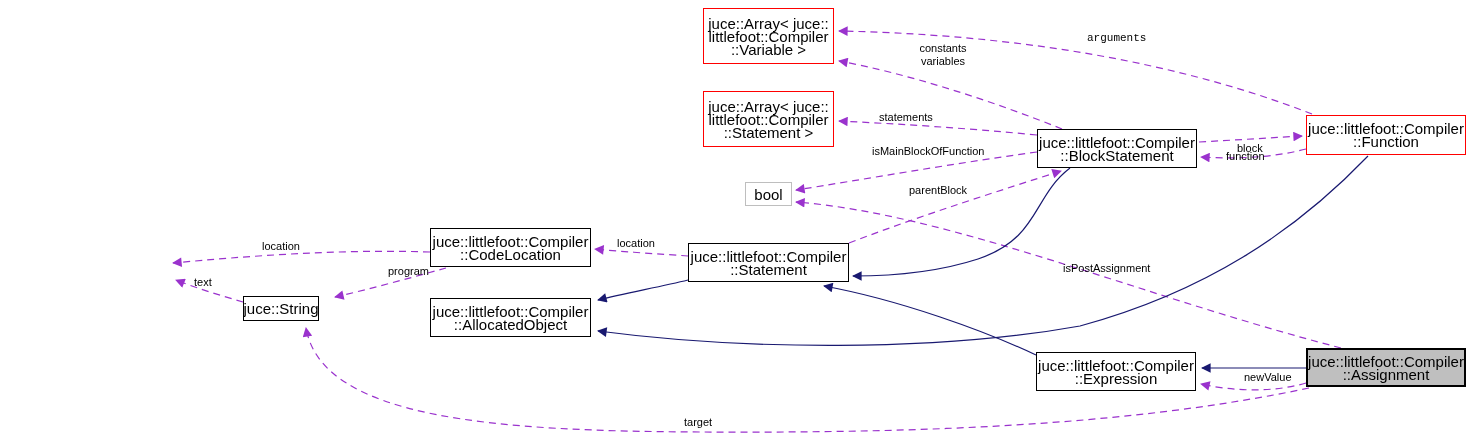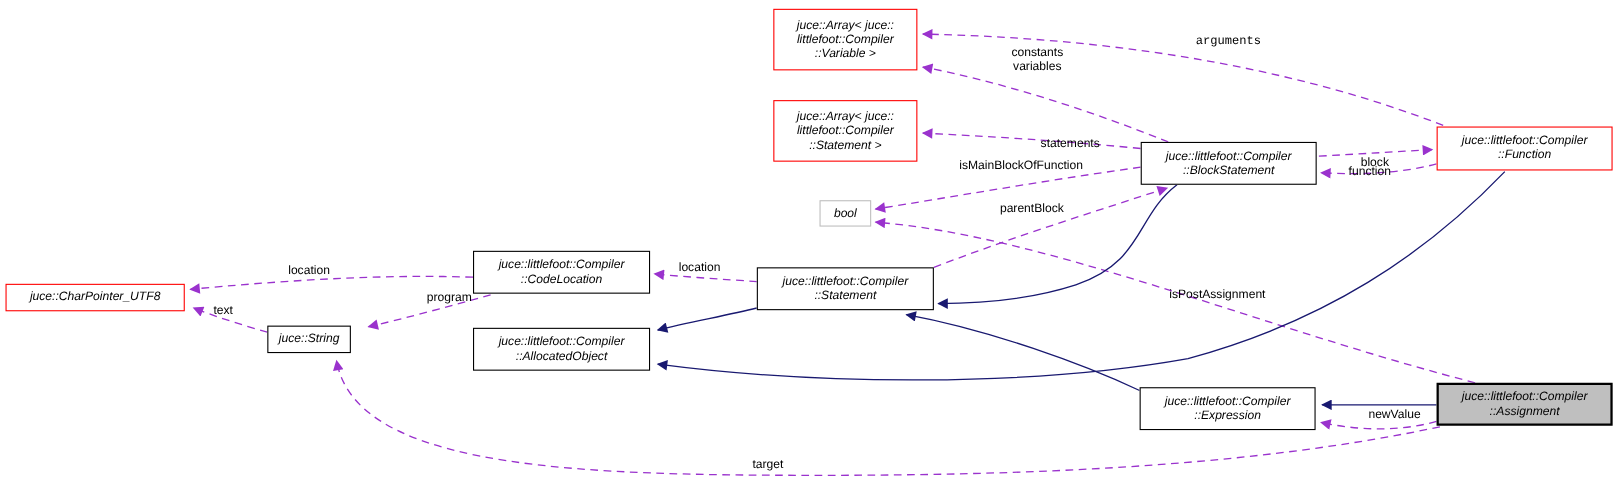--- a/index.html
+++ b/index.html
@@ -10,29 +10,28 @@
     font-family:"Liberation Sans", sans-serif;
     overflow:hidden;
   }
   #edges { position:absolute; left:0; top:0; width:1471px; height:437px; }
   .node {
     position:absolute;
     box-sizing:border-box;
     border:1px solid #000000;
     background:#ffffff;
     color:#000000;
-    font-size:11px;
+    font-size:15px;
     line-height:13px;
     display:flex;
     align-items:center;
     justify-content:center;
     text-align:center;
     white-space:pre-line;
     padding:1px 0;
-    font-style:italic;
   }
   .node.external { border-color:#ff0000; }
   .node.builtin  { border-color:#bebebe; }
   .node.focus    { background:#bfbfbf; border-width:2px; }
   .elabel {
     position:absolute;
     font-size:11px;
     line-height:13px;
     color:#000000;
     white-space:pre-line;
@@ -84,37 +83,36 @@
 littlefoot::Compiler
 ::Variable &gt;</div>
   <div class="node external" style="left:703px; top:91px;  width:131px; height:56px;">juce::Array&lt; juce::
 littlefoot::Compiler
 ::Statement &gt;</div>
   <div class="node" style="left:1037px; top:129px; width:160px; height:39px;">juce::littlefoot::Compiler
 ::BlockStatement</div>
   <div class="node external" style="left:1306px; top:115px; width:160px; height:40px;">juce::littlefoot::Compiler
 ::Function</div>
   <div class="node builtin" style="left:745px; top:182px; width:47px;  height:24px;">bool</div>
-  <div class="node external" style="left:5px;   top:258px; width:163px; height:25px;">juce::CharPointer_UTF8</div>
   <div class="node" style="left:243px; top:296px; width:76px;  height:25px;">juce::String</div>
   <div class="node" style="left:430px; top:228px; width:161px; height:39px;">juce::littlefoot::Compiler
 ::CodeLocation</div>
   <div class="node" style="left:688px; top:243px; width:161px; height:39px;">juce::littlefoot::Compiler
 ::Statement</div>
   <div class="node" style="left:430px; top:298px; width:161px; height:39px;">juce::littlefoot::Compiler
 ::AllocatedObject</div>
   <div class="node" style="left:1036px; top:352px; width:160px; height:39px;">juce::littlefoot::Compiler
 ::Expression</div>
   <div class="node focus" style="left:1306px; top:348px; width:160px; height:39px;">juce::littlefoot::Compiler
 ::Assignment</div>
 
   <div class="elabel" style="left:905px;  top:42px;  width:76px;">constants
 variables</div>
   <div class="elabel" style="left:1087px; top:32px;font-family:Liberation Mono, monospace;">arguments</div>
-  <div class="elabel" style="left:946px;  top:111px;margin-top:14px;">statements</div>
+  <div class="elabel" style="left:879px;  top:111px;">statements</div>
   <div class="elabel" style="left:872px;  top:145px;">isMainBlockOfFunction</div>
   <div class="elabel" style="left:909px;  top:184px;">parentBlock</div>
   <div class="elabel" style="left:1063px; top:219px;margin-top:43px;">isPostAssignment</div>
   <div class="elabel" style="left:1226px; top:120px;margin-top:30px;">function</div>
   <div class="elabel" style="left:1237px; top:142px;">block</div>
   <div class="elabel" style="left:262px;  top:240px;">location</div>
   <div class="elabel" style="left:194px;  top:276px;">text</div>
   <div class="elabel" style="left:368px;  top:265px;margin-left:20px;">program</div>
   <div class="elabel" style="left:617px;  top:237px;">location</div>
   <div class="elabel" style="left:1223px; top:371px;margin-left:21px;">newValue</div>

